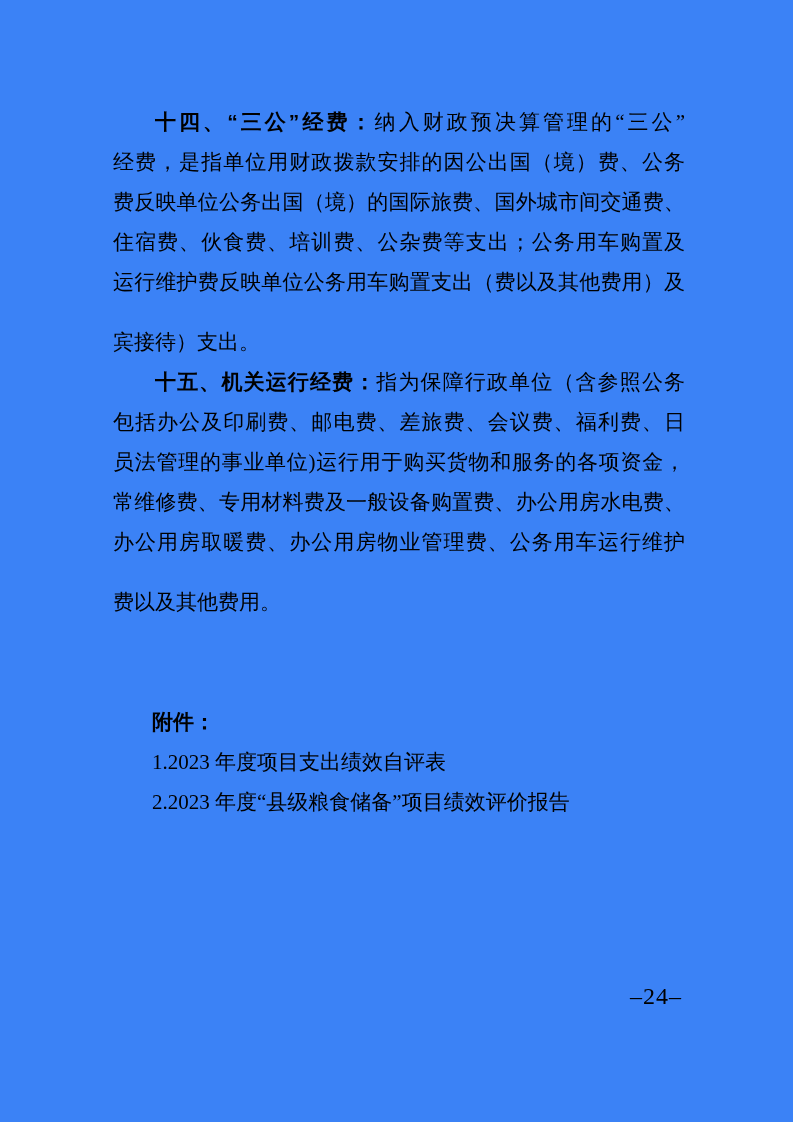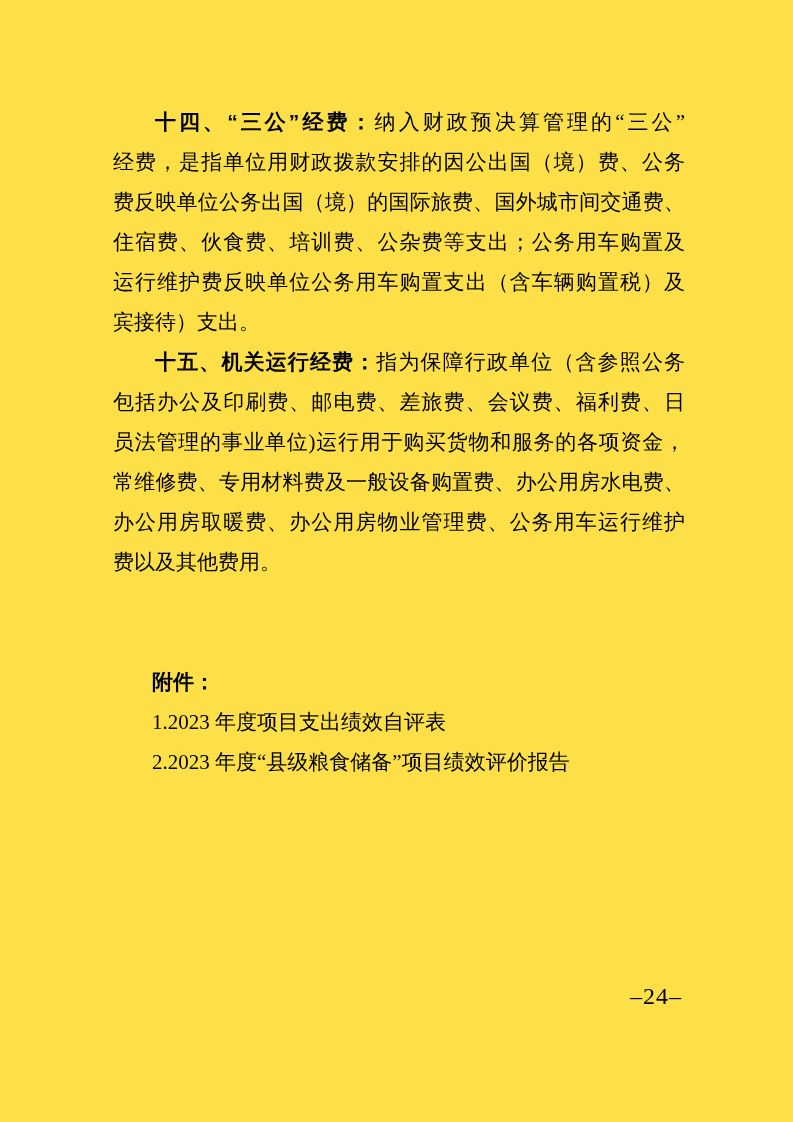--- a/index.html
+++ b/index.html
@@ -5,21 +5,21 @@
   html, body {
     margin: 0;
     padding: 0;
     background: #e8e8e8;
   }
   .page {
     position: relative;
     width: 793px;
     height: 1122px;
     margin: 0 auto;
-    background: #fde047;
+    background: #3b82f6;
     color: #000000;
     font-family: "Liberation Serif", "DejaVu Serif", serif;
     overflow: hidden;
   }
   .content {
     position: absolute;
     left: 113px;
     top: 102px;
     width: 572px;
   }
@@ -29,20 +29,21 @@
     height: 40px;
     text-align: justify;
     text-align-last: justify;
     overflow: hidden;
   }
   .line.first {
     padding-left: 42px;
   }
   .line.last {
     text-align-last: left;
+    margin-top: 20px;
   }
   .lead {
     font-weight: 700;
     font-family: "Liberation Sans", "DejaVu Sans", sans-serif;
   }
   .attachments {
     display: flex;
     margin-top: 80px;
     padding-left: 39px;
     font-size: 21px;
@@ -72,21 +73,21 @@
 <body>
 
 <div class="page">
   <main class="content">
 
     <section>
       <div class="line first"><span class="lead">十四、“三公”经费：</span><span>纳入财政预决算管理的“三公”</span></div>
       <div class="line">经费，是指单位用财政拨款安排的因公出国（境）费、公务</div>
       <div class="line">费反映单位公务出国（境）的国际旅费、国外城市间交通费、</div>
       <div class="line">住宿费、伙食费、培训费、公杂费等支出；公务用车购置及</div>
-      <div class="line">运行维护费反映单位公务用车购置支出（含车辆购置税）及</div>
+      <div class="line">运行维护费反映单位公务用车购置支出（费以及其他费用）及</div>
       <div class="line last">宾接待）支出。</div>
     </section>
 
     <section>
       <div class="line first"><span class="lead">十五、机关运行经费：</span><span>指为保障行政单位（含参照公务</span></div>
       <div class="line">包括办公及印刷费、邮电费、差旅费、会议费、福利费、日</div>
       <div class="line">员法管理的事业单位)运行用于购买货物和服务的各项资金，</div>
       <div class="line">常维修费、专用材料费及一般设备购置费、办公用房水电费、</div>
       <div class="line">办公用房取暖费、办公用房物业管理费、公务用车运行维护</div>
       <div class="line last">费以及其他费用。</div>

